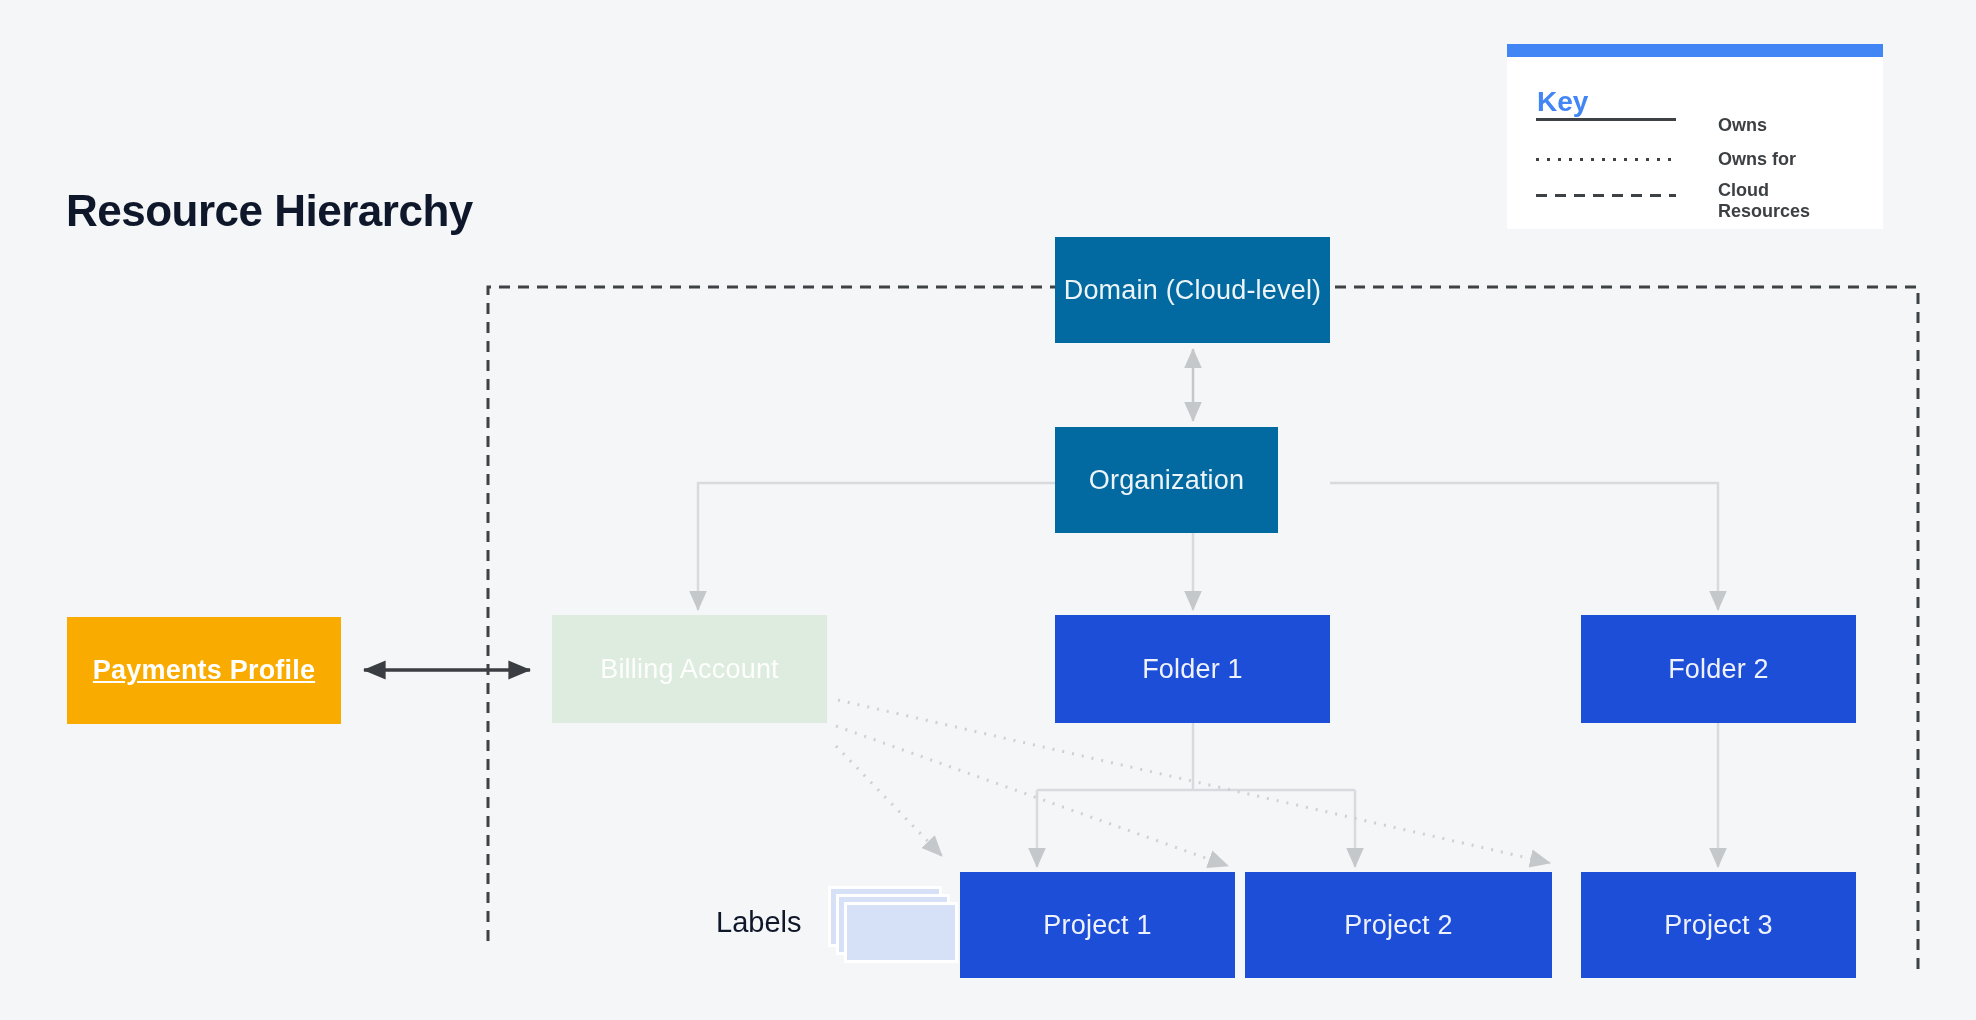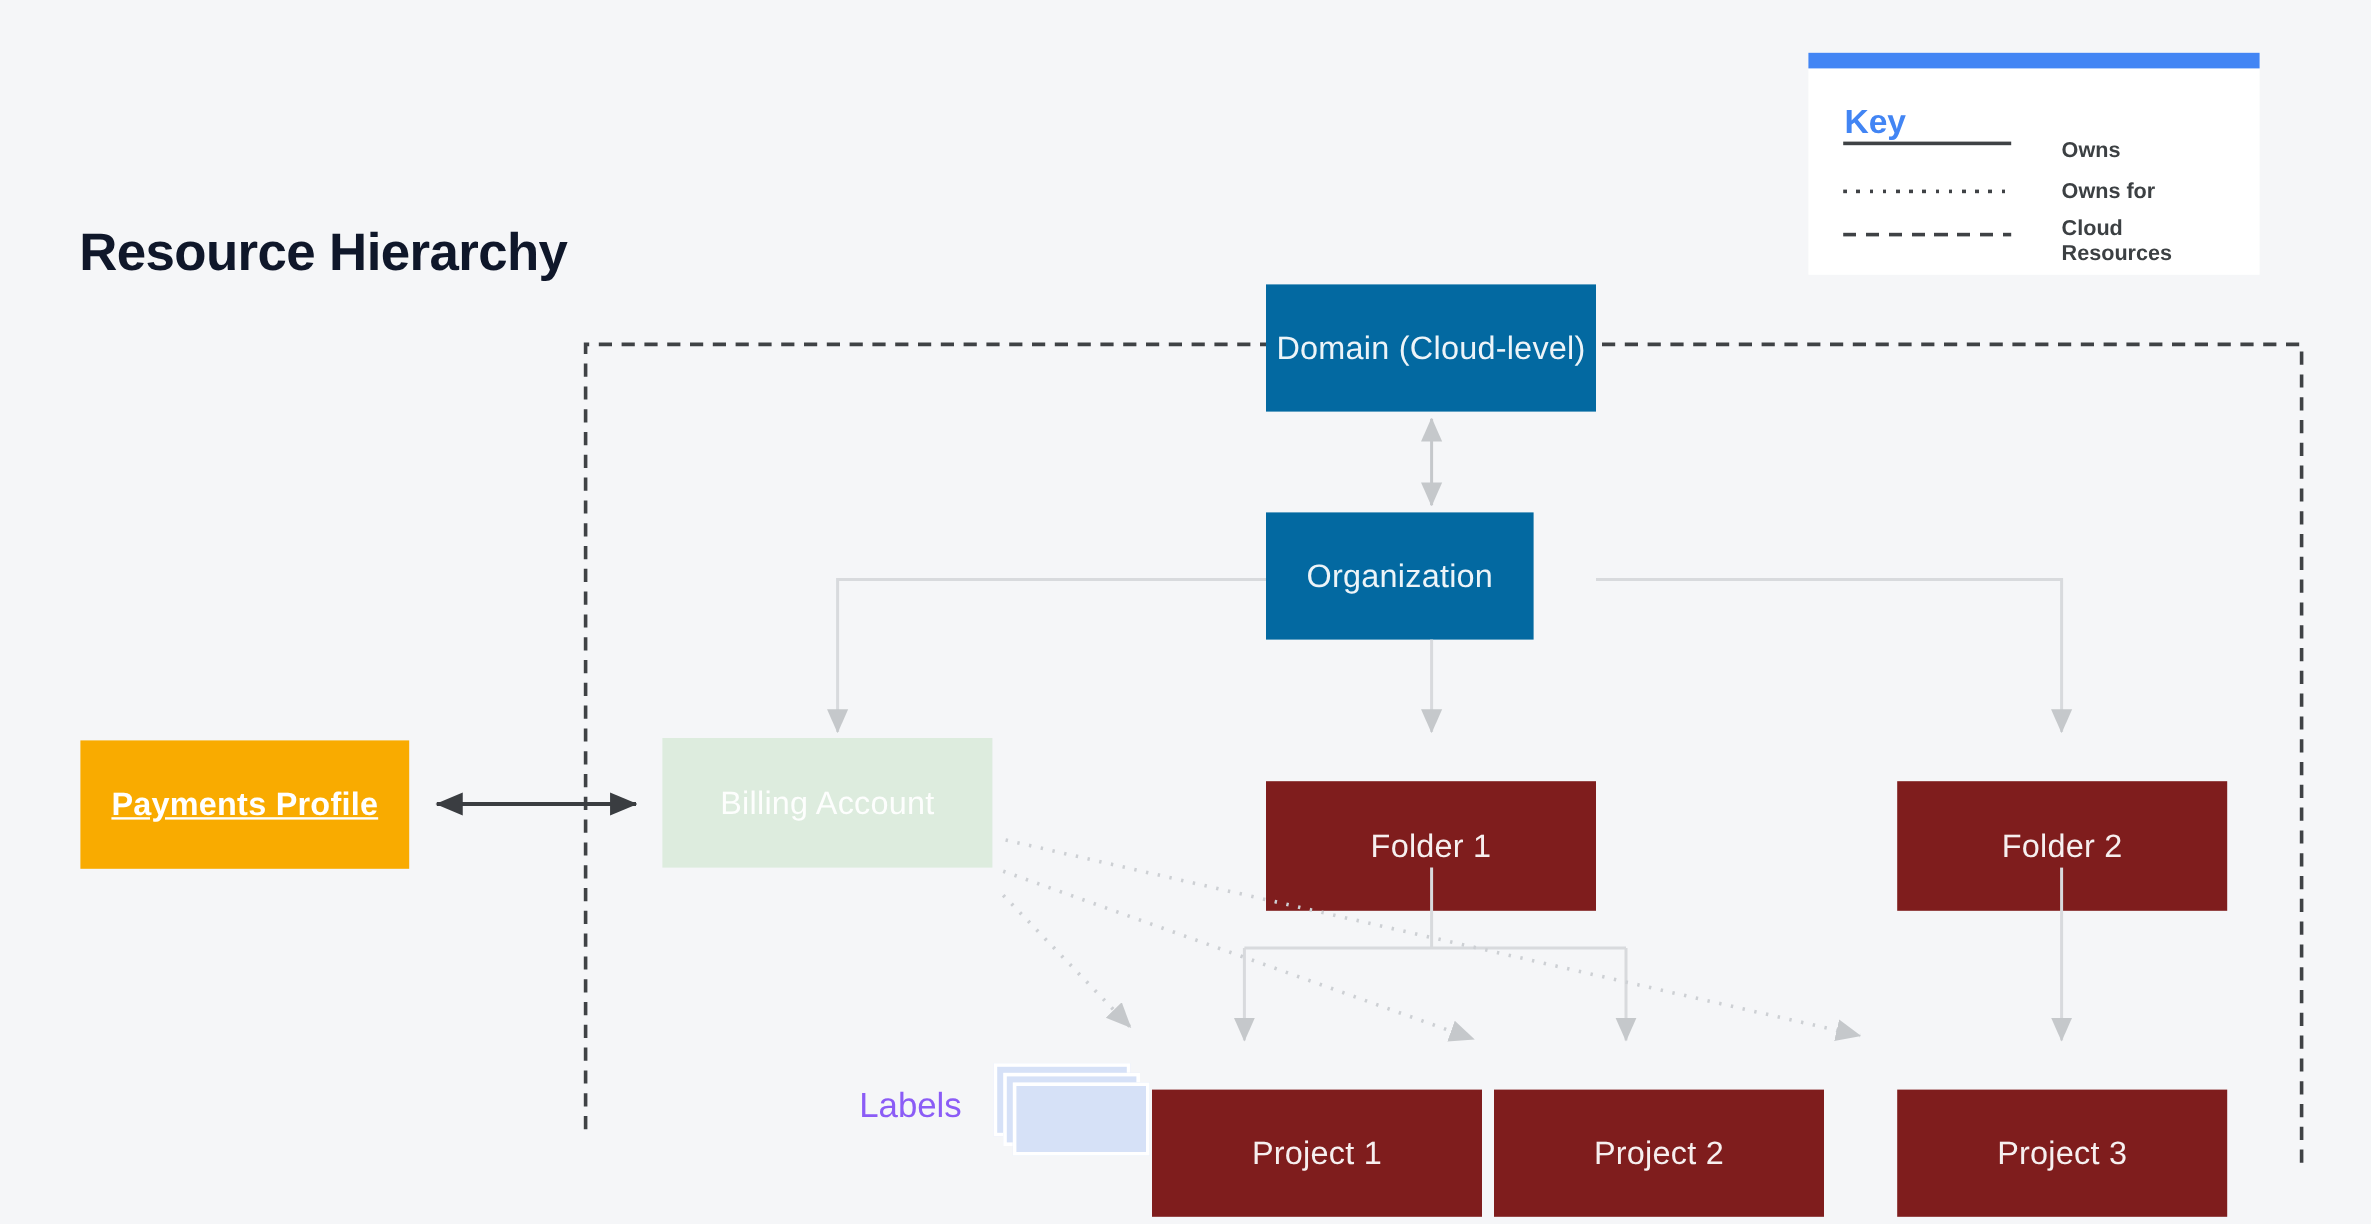--- a/index.html
+++ b/index.html
@@ -9,30 +9,30 @@
     font-family:"Liberation Sans", sans-serif;
   }
   .svg-layer{position:absolute;left:0;top:0;pointer-events:none;}
   #svg-back{z-index:1;}
   .node{
     position:absolute;z-index:2;display:flex;align-items:center;justify-content:center;
     font-size:27px;color:rgba(255,255,255,0.93);letter-spacing:0.2px;white-space:nowrap;
   }
   .node.pink{background:#0369a1;}
   .node.green{background:#ddecde;}
-  .node.blue{background:#7f1d1d;margin-top:36px;}
+  .node.blue{background:#1d4ed8;}
   .node.yellow{background:#f9ab00;color:#ffffff;font-weight:bold;text-decoration:underline;}
   #svg-front{z-index:3;}
   #page-title{
     position:absolute;left:66px;top:186px;z-index:2;
     font-size:44px;font-weight:700;color:#0f172a;letter-spacing:-0.5px;
   }
   #labels-caption{
     position:absolute;left:716px;top:906px;z-index:2;
-    font-size:29px;color:#8b5cf6;
+    font-size:29px;color:#0f172a;
   }
   .stack-card{
     position:absolute;z-index:2;width:114px;height:61px;
     background:#d6e1f7;border:3px solid #ffffff;box-sizing:border-box;
   }
   
   #key-card{
     position:absolute;left:1507px;top:44px;width:376px;height:185px;z-index:4;
     background:#ffffff;
   }
@@ -75,21 +75,21 @@
   </div>
 
   <div class="node blue" style="left:1581px;top:615px;width:275px;height:108px;">
     <span>Folder 2</span>
   </div>
 
   <div class="node blue" style="left:960px;top:872px;width:275px;height:106px;">
     <span>Project 1</span>
   </div>
 
-  <div class="node blue" style="left:1245px;top:872px;width:275px;height:106px;">
+  <div class="node blue" style="left:1245px;top:872px;width:307px;height:106px;">
     <span>Project 2</span>
   </div>
 
   <div class="node blue" style="left:1581px;top:872px;width:275px;height:106px;">
     <span>Project 3</span>
   </div>
 
   <div class="node yellow" style="left:67px;top:617px;width:274px;height:107px;">
     <span>Payments Profile</span>
   </div>

